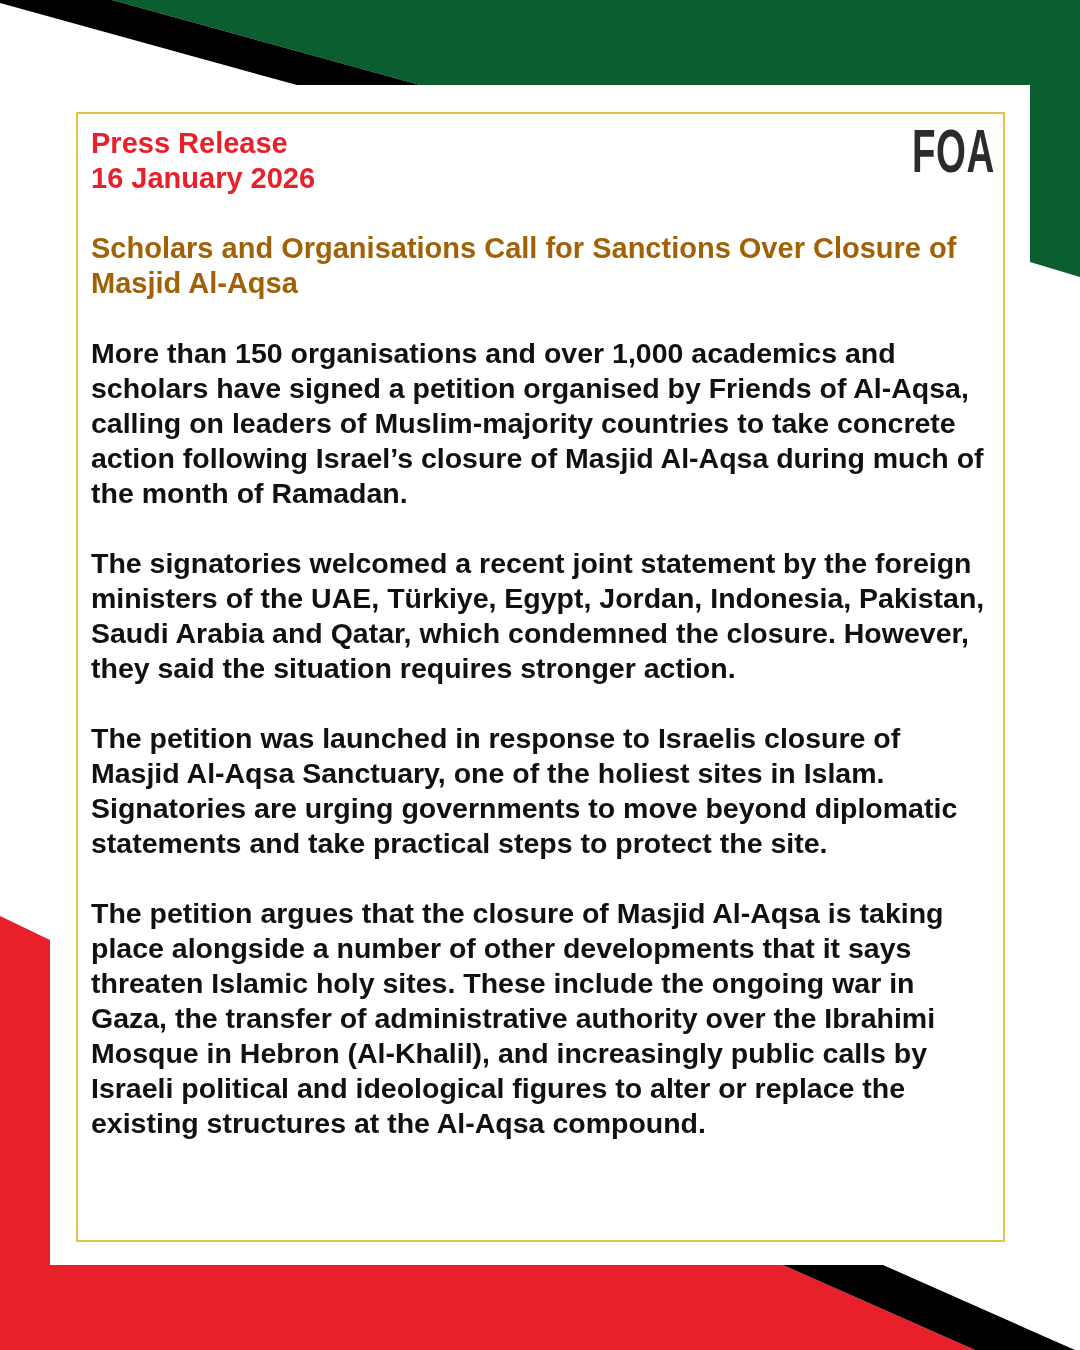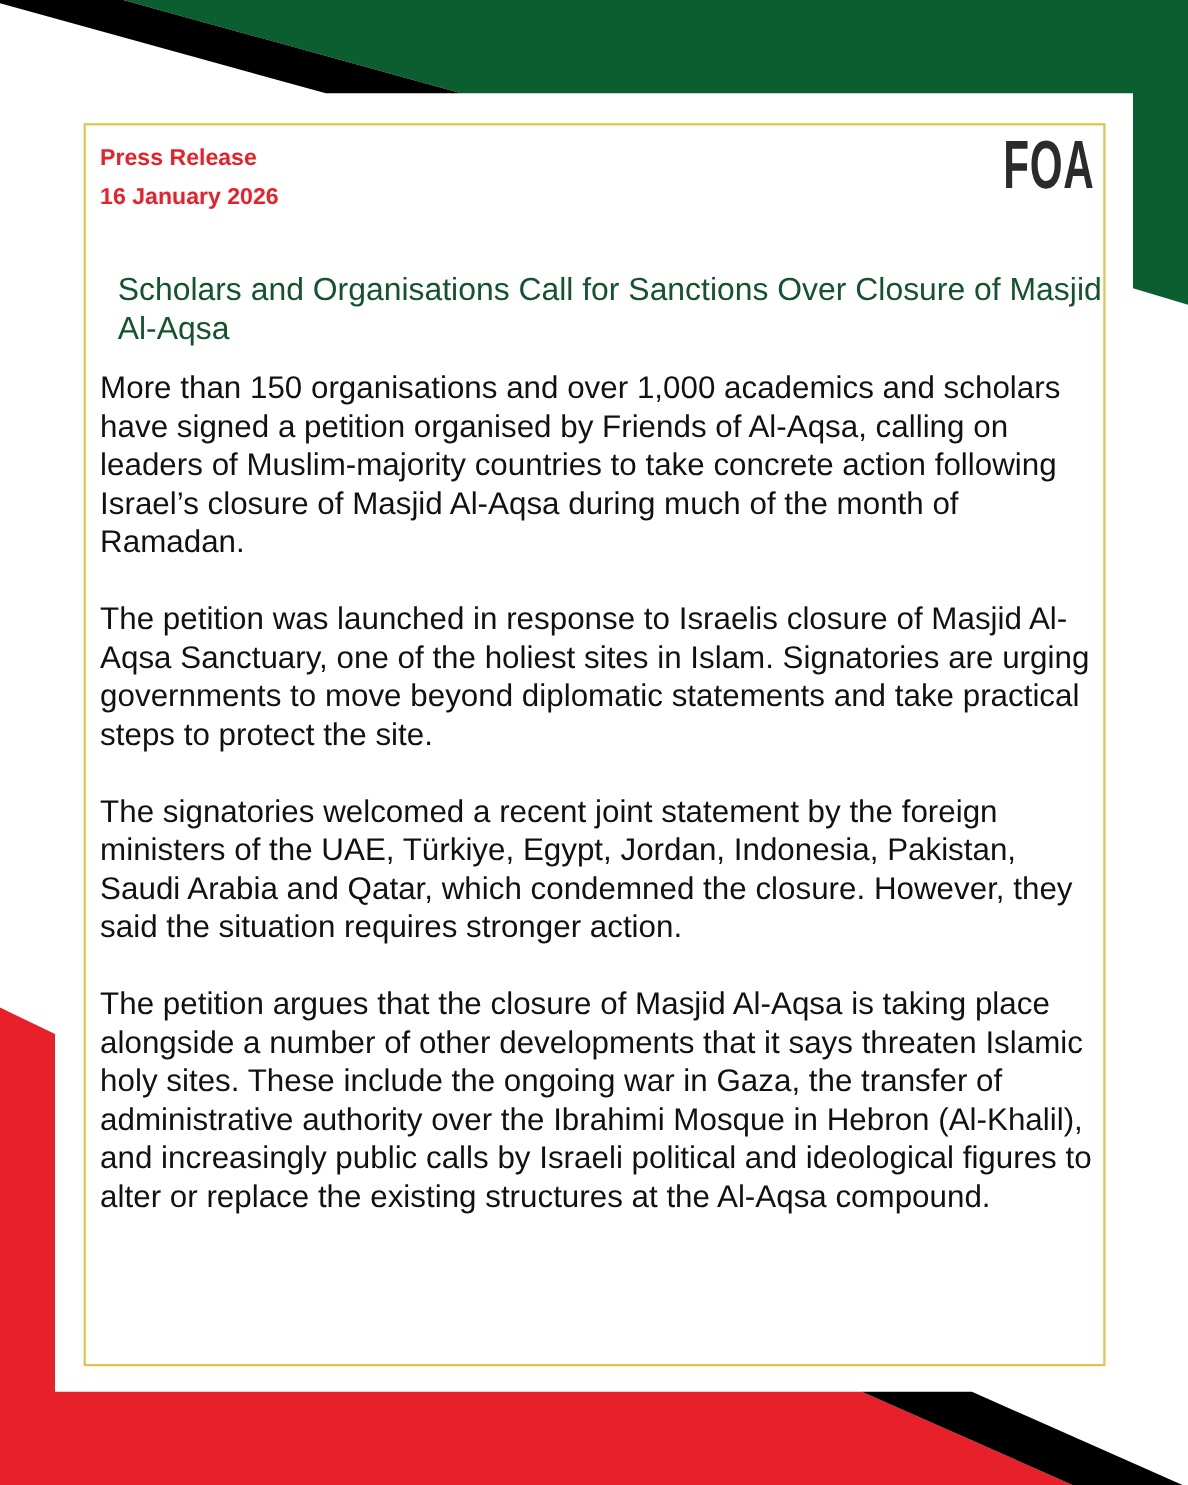--- a/index.html
+++ b/index.html
@@ -1,23 +1,23 @@
 <!DOCTYPE html>
 <html><head>
 <meta charset="utf-8">
 <style>
   html, body { margin:0; padding:0; }
   body { width:1080px; height:1350px; position:relative; overflow:hidden; background:#ffffff; font-family:"Liberation Sans", sans-serif; }
   #bg { position:absolute; left:0; top:0; width:1080px; height:1350px; }
   .panel { position:absolute; left:50px; top:85px; width:980px; height:1180px; background:#ffffff; }
   .frame { position:absolute; left:76px; top:112px; width:925px; height:1126px; border:2px solid #e2c24a; }
-  .label { position:absolute; left:91px; top:126px; font-weight:bold; font-size:21px; line-height:35px; color:#e8202a; }
+  .label { position:absolute; left:91px; top:126px; font-weight:bold; font-size:29px; line-height:35px; color:#e8202a; }
   .logo { position:absolute; left:912px; top:118px; font-family:"Liberation Sans", sans-serif; font-weight:bold; font-size:62px; line-height:66px; color:#2b2b2b; transform:scaleX(0.62); transform-origin:left top; letter-spacing:1px; }
-  .headline { position:absolute; left:91px; top:231px; width:900px; font-weight:normal; font-size:29px; line-height:35px; color:#14532d; margin:16px; }
-  .body { position:absolute; left:91px; top:336px; width:905px; font-size:28.5px; line-height:35px; color:#111111; }
+  .headline { position:absolute; left:91px; top:231px; width:900px; font-weight:bold; font-size:29px; line-height:35px; color:#a16207; margin:0; }
+  .body { position:absolute; left:91px; top:336px; width:905px; font-size:28.5px; line-height:35px; color:#111111;font-weight:bold; }
   .body p { margin:0 0 35px 0; }
 </style>
 </head>
 <body>
 
 <svg id="bg" viewBox="0 0 1080 1350" xmlns="http://www.w3.org/2000/svg">
   <polygon fill="#0b5e2f" points="112,0 1080,0 1080,277 1030,262 1030,85 420,85"></polygon>
   <polygon fill="#000000" points="0,0 112,0 420,85 297,85 0,3"></polygon>
   <polygon fill="#e8202a" points="0,916 50,940 50,1265 783,1265 975,1350 0,1350"></polygon>
   <polygon fill="#000000" points="783,1265 883,1265 1075,1350 975,1350"></polygon>
@@ -30,16 +30,16 @@
   <div>Press Release</div>
   <div>16 January 2026</div>
 </div>
 
 <div class="logo">FOA</div>
 
 <h1 class="headline">Scholars and Organisations Call for Sanctions Over Closure of Masjid Al-Aqsa</h1>
 
 <div class="body">
   <p>More than 150 organisations and over 1,000 academics and scholars have signed a petition organised by Friends of Al-Aqsa, calling on leaders of Muslim-majority countries to take concrete action following Israel’s closure of Masjid Al-Aqsa during much of the month of Ramadan.</p>
+  <p>The signatories welcomed a recent joint statement by the foreign ministers of the UAE, Türkiye, Egypt, Jordan, Indonesia, Pakistan, Saudi Arabia and Qatar, which condemned the closure. However, they said the situation requires stronger action.</p>
   <p>The petition was launched in response to Israelis closure of Masjid Al-Aqsa Sanctuary, one of the holiest sites in Islam. Signatories are urging governments to move beyond diplomatic statements and take practical steps to protect the site.</p>
-  <p>The signatories welcomed a recent joint statement by the foreign ministers of the UAE, Türkiye, Egypt, Jordan, Indonesia, Pakistan, Saudi Arabia and Qatar, which condemned the closure. However, they said the situation requires stronger action.</p>
   <p>The petition argues that the closure of Masjid Al-Aqsa is taking place alongside a number of other developments that it says threaten Islamic holy sites. These include the ongoing war in Gaza, the transfer of administrative authority over the Ibrahimi Mosque in Hebron (Al-Khalil), and increasingly public calls by Israeli political and ideological figures to alter or replace the existing structures at the Al-Aqsa compound.</p>
 </div>
 
 </body></html>

